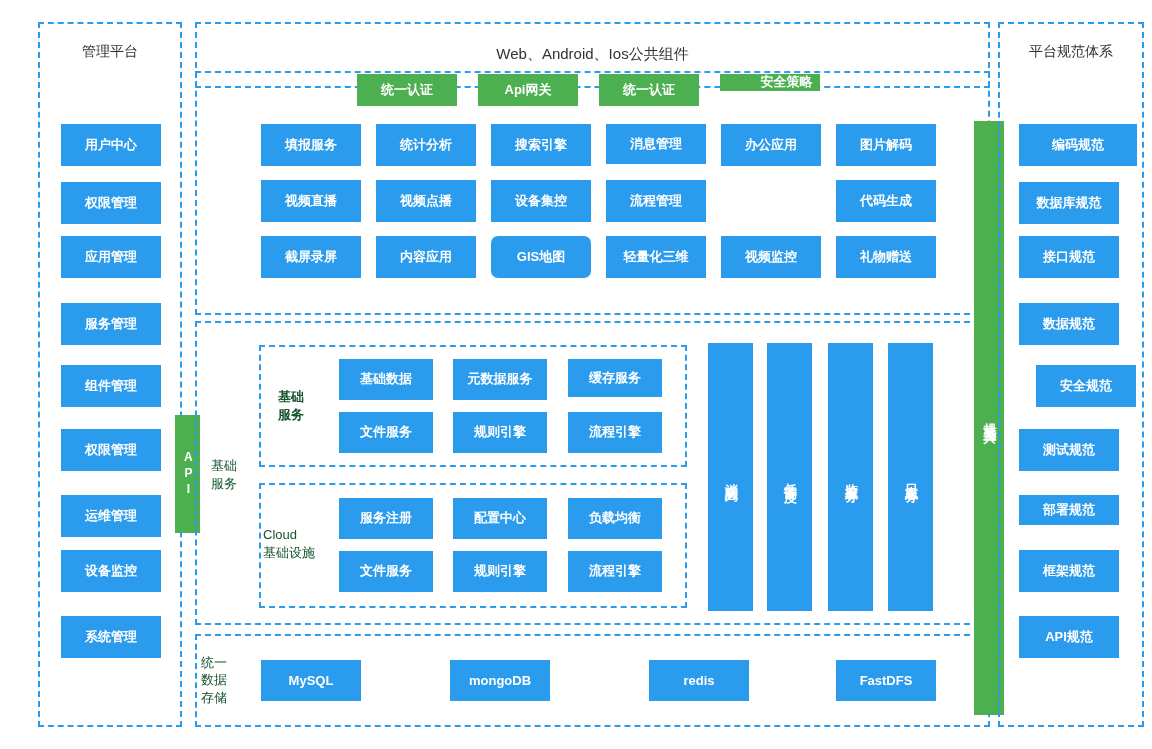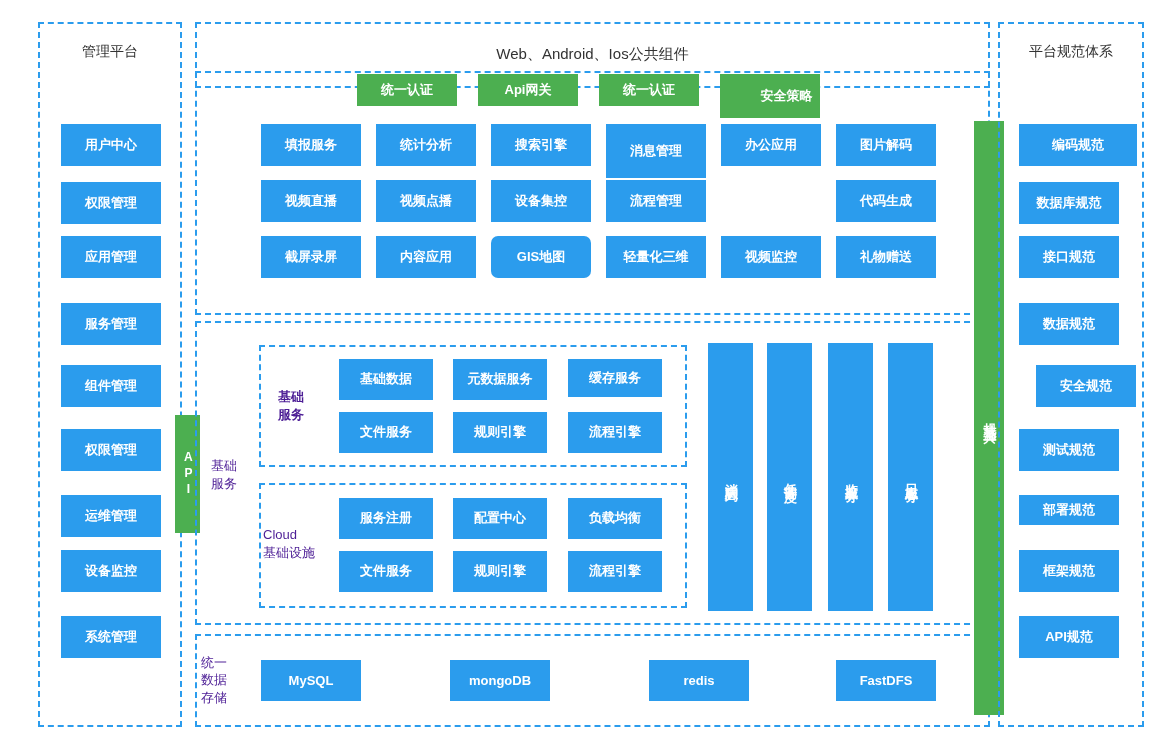--- a/index.html
+++ b/index.html
@@ -41,21 +41,21 @@
     text-align: left;
     line-height: 1.15;
   }
   .vtext {
     writing-mode: vertical-rl;
     text-orientation: upright;
     letter-spacing: 2px;
   }
   .lbl {
     position: absolute;
-    color: #4c1d95;
+    color: #14532d;
     font-size: 13px;
     line-height: 1.35;
     display: flex;
     align-items: center;
     justify-content: center;
     text-align: center;
     white-space: pre-line;
   }
   .lbl-bold { font-weight: bold; }
   .title {
@@ -100,28 +100,28 @@
   <div class="green vtext" style="left:159px; top:415px; width:25px; height:118px; font-size:12px;">API</div>
   <div class="lbl" style="left:188px; top:450px; width:40px; height:50px; font-size:13px;">基础
 服务</div>
 
   <div class="dash" style="left:179px; top:22px; width:795px; height:66px;"></div>
   <div class="title" style="left:179px; top:44px; width:795px; height:20px; font-size:15px;">Web、Android、Ios公共组件</div>
 
   <div class="green" style="left:341px; top:74px; width:100px; height:32px;">统一认证</div>
   <div class="green" style="left:462px; top:74px; width:100px; height:32px;">Api网关</div>
   <div class="green" style="left:583px; top:74px; width:100px; height:32px;">统一认证</div>
-  <div class="green" style="left:704px; top:74px; width:100px; height:44px;padding-left:33px;">安全策略</div>
+  <div class="green" style="left:704px; top:74px; width:100px; height:17px;padding-left:33px;">安全策略</div>
 
   <div class="dash" style="left:179px; top:71px; width:795px; height:244px;"></div>
 
   <div class="blue" style="left:245px; top:124px; width:100px; height:42px;">填报服务</div>
   <div class="blue" style="left:360px; top:124px; width:100px; height:42px;">统计分析</div>
   <div class="blue" style="left:475px; top:124px; width:100px; height:42px;">搜索引擎</div>
-  <div class="blue" style="left:590px; top:124px; width:100px; height:54px;">消息管理</div>
+  <div class="blue" style="left:590px; top:124px; width:100px; height:40px;">消息管理</div>
   <div class="blue" style="left:705px; top:124px; width:100px; height:42px;">办公应用</div>
   <div class="blue" style="left:820px; top:124px; width:100px; height:42px;">图片解码</div>
 
   <div class="blue" style="left:245px; top:180px; width:100px; height:42px;">视频直播</div>
   <div class="blue" style="left:360px; top:180px; width:100px; height:42px;">视频点播</div>
   <div class="blue" style="left:475px; top:180px; width:100px; height:42px;">设备集控</div>
   <div class="blue" style="left:590px; top:180px; width:100px; height:42px;">流程管理</div>
   <div class="blue" style="left:820px; top:180px; width:100px; height:42px;">代码生成</div>
 
   <div class="blue" style="left:245px; top:236px; width:100px; height:42px;">截屏录屏</div>

